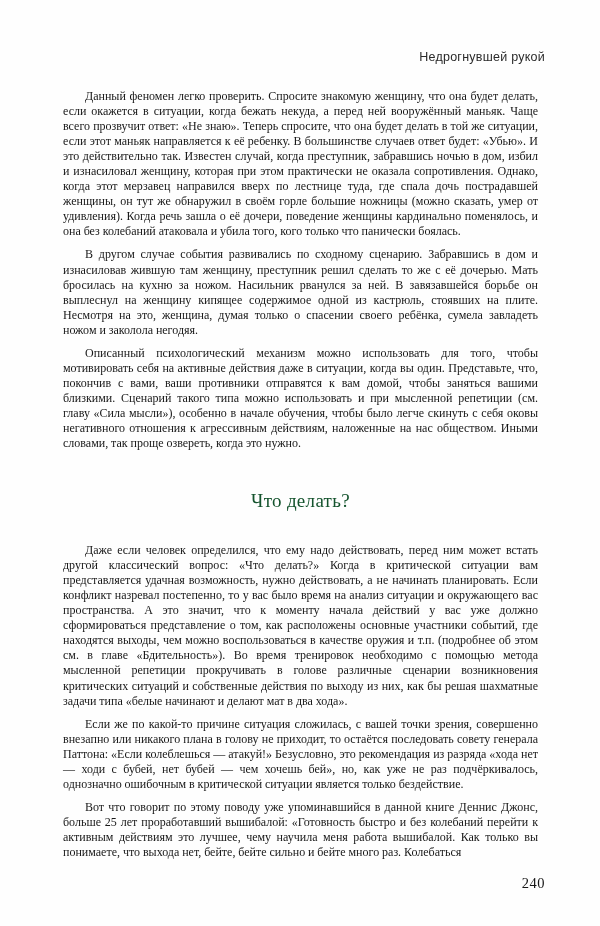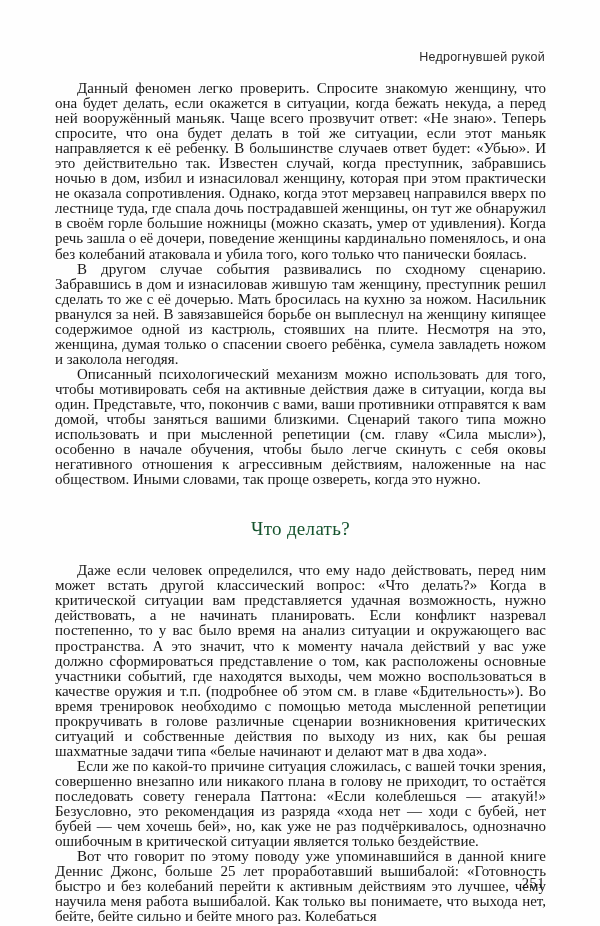--- a/index.html
+++ b/index.html
@@ -32,24 +32,24 @@
     font-weight: 400;
     margin-top: 20px;
   }
   .content {
     position: absolute;
     top: 81px;
     left: 55px;
     width: 491px;
   }
   p.body-par {
-    margin: 0;
+    margin: 8px;
     text-align: justify;
     text-justify: inter-word;
-    font-size: 15px;
+    font-size: 12px;
     line-height: 15.05px;
     text-indent: 22px;
     hyphens: manual;
     word-spacing: -0.1px;
     color: #171717;
   }
   h2.section-title {
     margin: 0;
     text-align: center;
     font-size: 19px;
@@ -85,15 +85,15 @@
     <p class="body-par">Описанный психологический механизм можно использовать для того, чтобы мотивировать себя на активные действия даже в ситуации, когда вы один. Представьте, что, покончив с вами, ваши противники отправятся к вам домой, чтобы заняться вашими близкими. Сценарий такого типа можно использовать и при мысленной репетиции (см. главу «Сила мысли»), особенно в начале обучения, чтобы было легче скинуть с себя оковы негативного отношения к агрессивным действиям, наложенные на нас обществом. Иными словами, так проще озвереть, когда это нужно.</p>
 
     <h2 class="section-title">Что делать?</h2>
 
     <p class="body-par">Даже если человек определился, что ему надо действовать, перед ним может встать другой классический вопрос: «Что делать?» Когда в критической ситуации вам представляется удачная возможность, нужно действовать, а не начинать планировать. Если конфликт назревал постепенно, то у вас было время на анализ ситуации и окружающего вас пространства. А это значит, что к моменту начала действий у вас уже должно сформироваться представление о том, как расположены основные участники событий, где находятся выходы, чем можно воспользоваться в качестве оружия и т.п. (подробнее об этом см. в главе «Бдительность»). Во время тренировок необходимо с помощью метода мысленной репетиции прокручивать в голове различные сценарии возникновения критических ситуаций и собственные действия по выходу из них, как бы решая шахматные задачи типа «белые начинают и делают мат в два хода».</p>
     <p class="body-par">Если же по какой-то причине ситуация сложилась, с вашей точки зрения, совершенно внезапно или никакого плана в голову не приходит, то остаётся последовать совету генерала Паттона: «Если колеблешься — атакуй!» Безусловно, это рекомендация из разряда «хода нет — ходи с бубей, нет бубей — чем хочешь бей», но, как уже не раз подчёркивалось, однозначно ошибочным в критической ситуации является только бездействие.</p>
     <p class="body-par">Вот что говорит по этому поводу уже упоминавшийся в данной книге Деннис Джонс, больше 25 лет проработавший вышибалой: «Готовность быстро и без колебаний перейти к активным действиям это лучшее, чему научила меня работа вышибалой. Как только вы понимаете, что выхода нет, бейте, бейте сильно и бейте много раз. Колебаться</p>
 
   </div>
 
-  <div class="folio">251</div>
+  <div class="folio">240</div>
 
 </div>
 
 </body></html>

